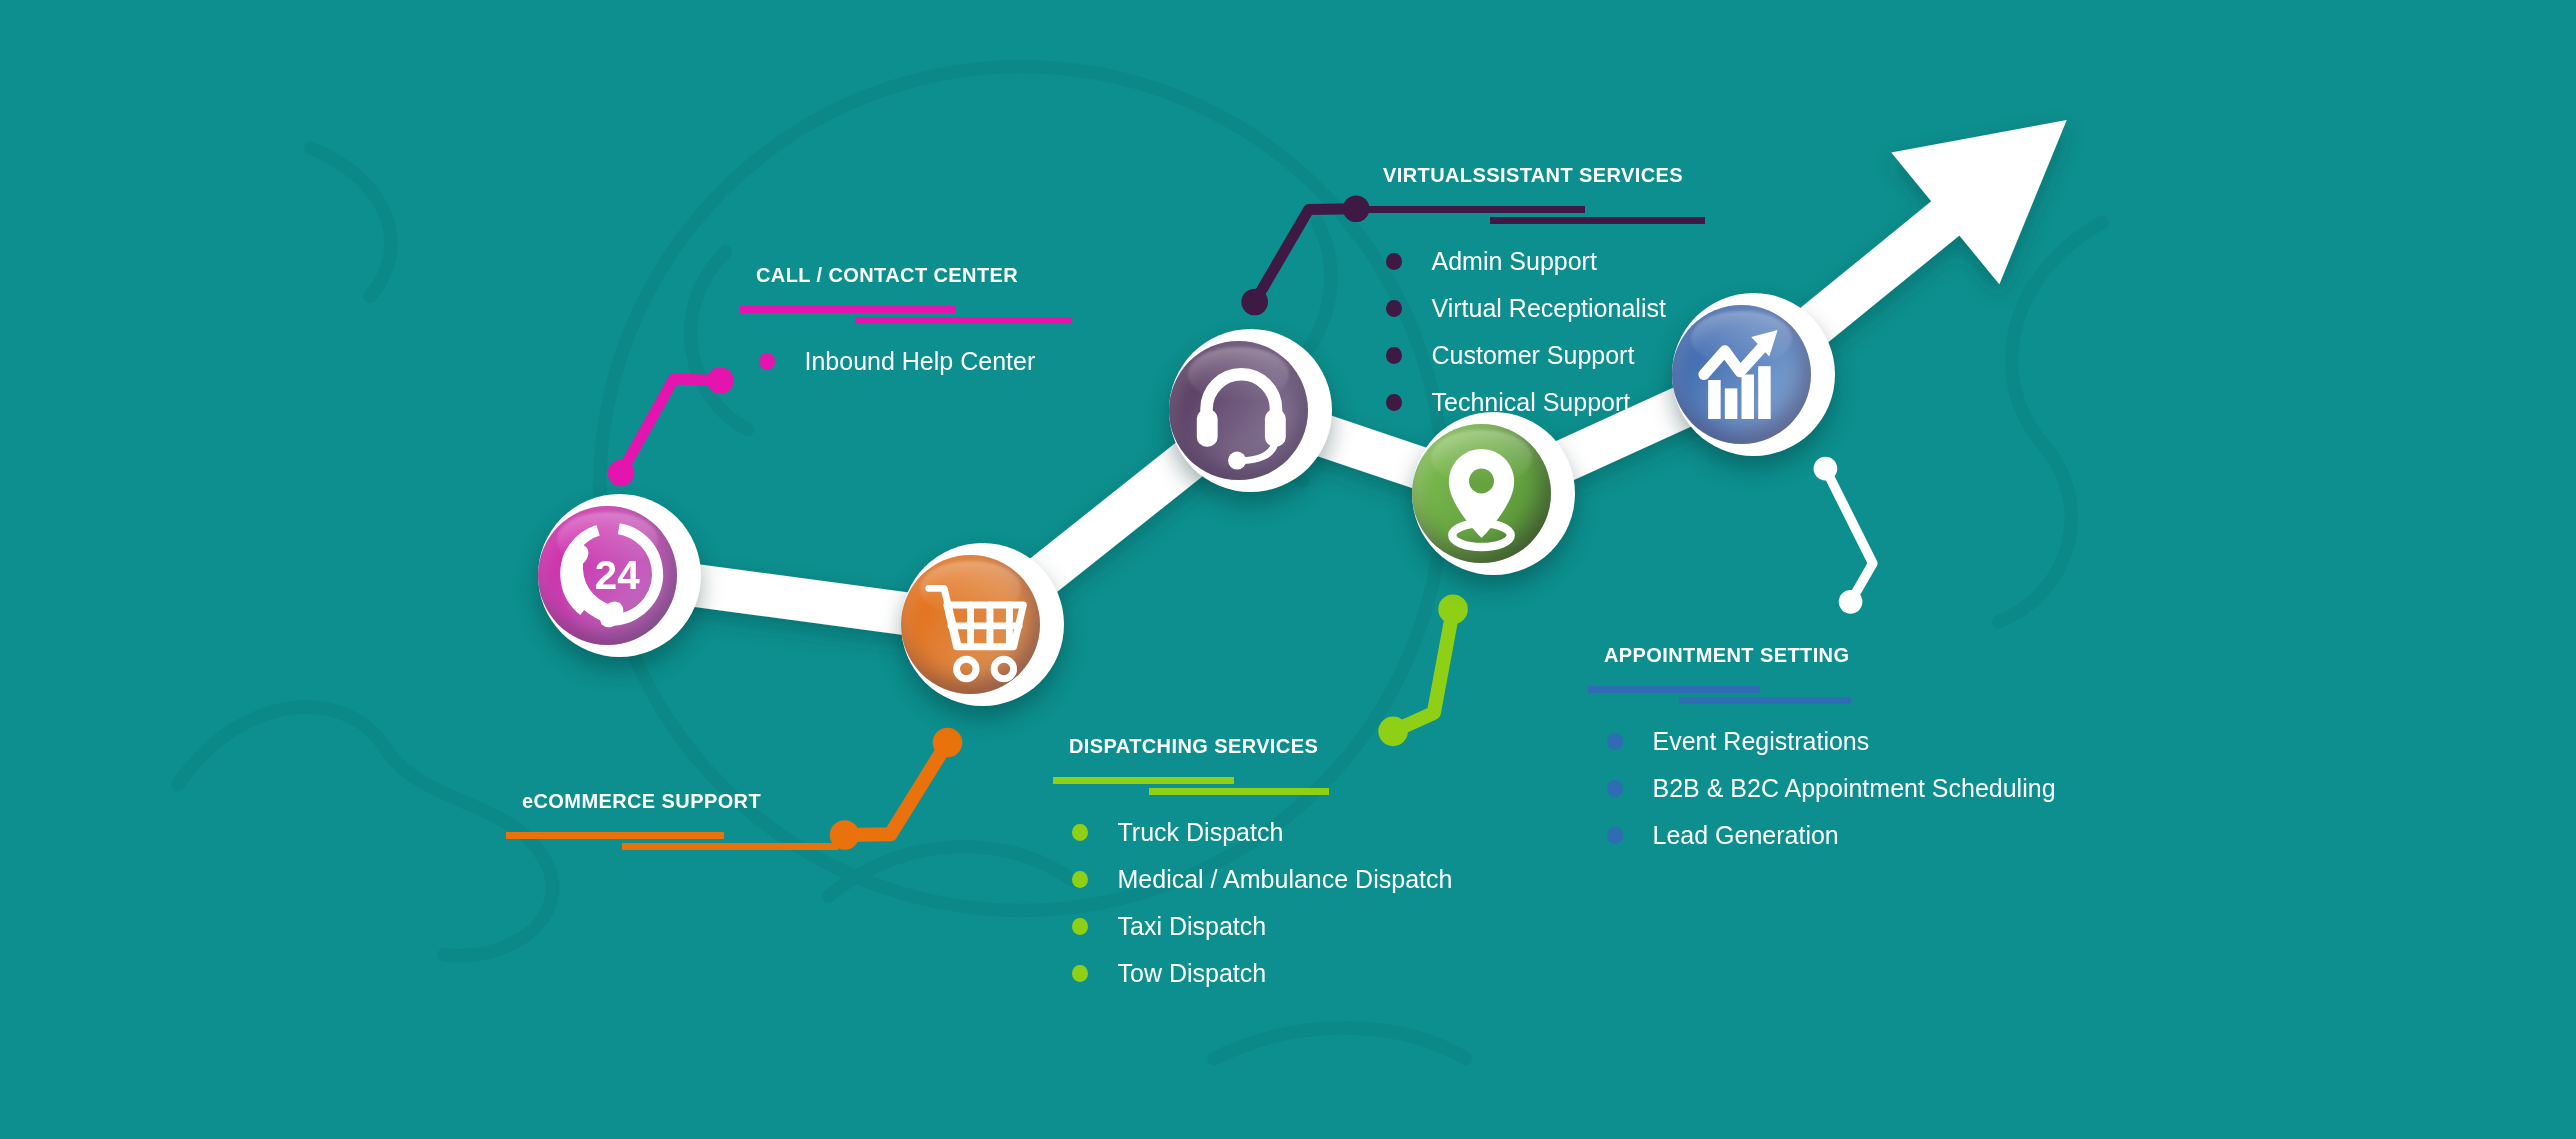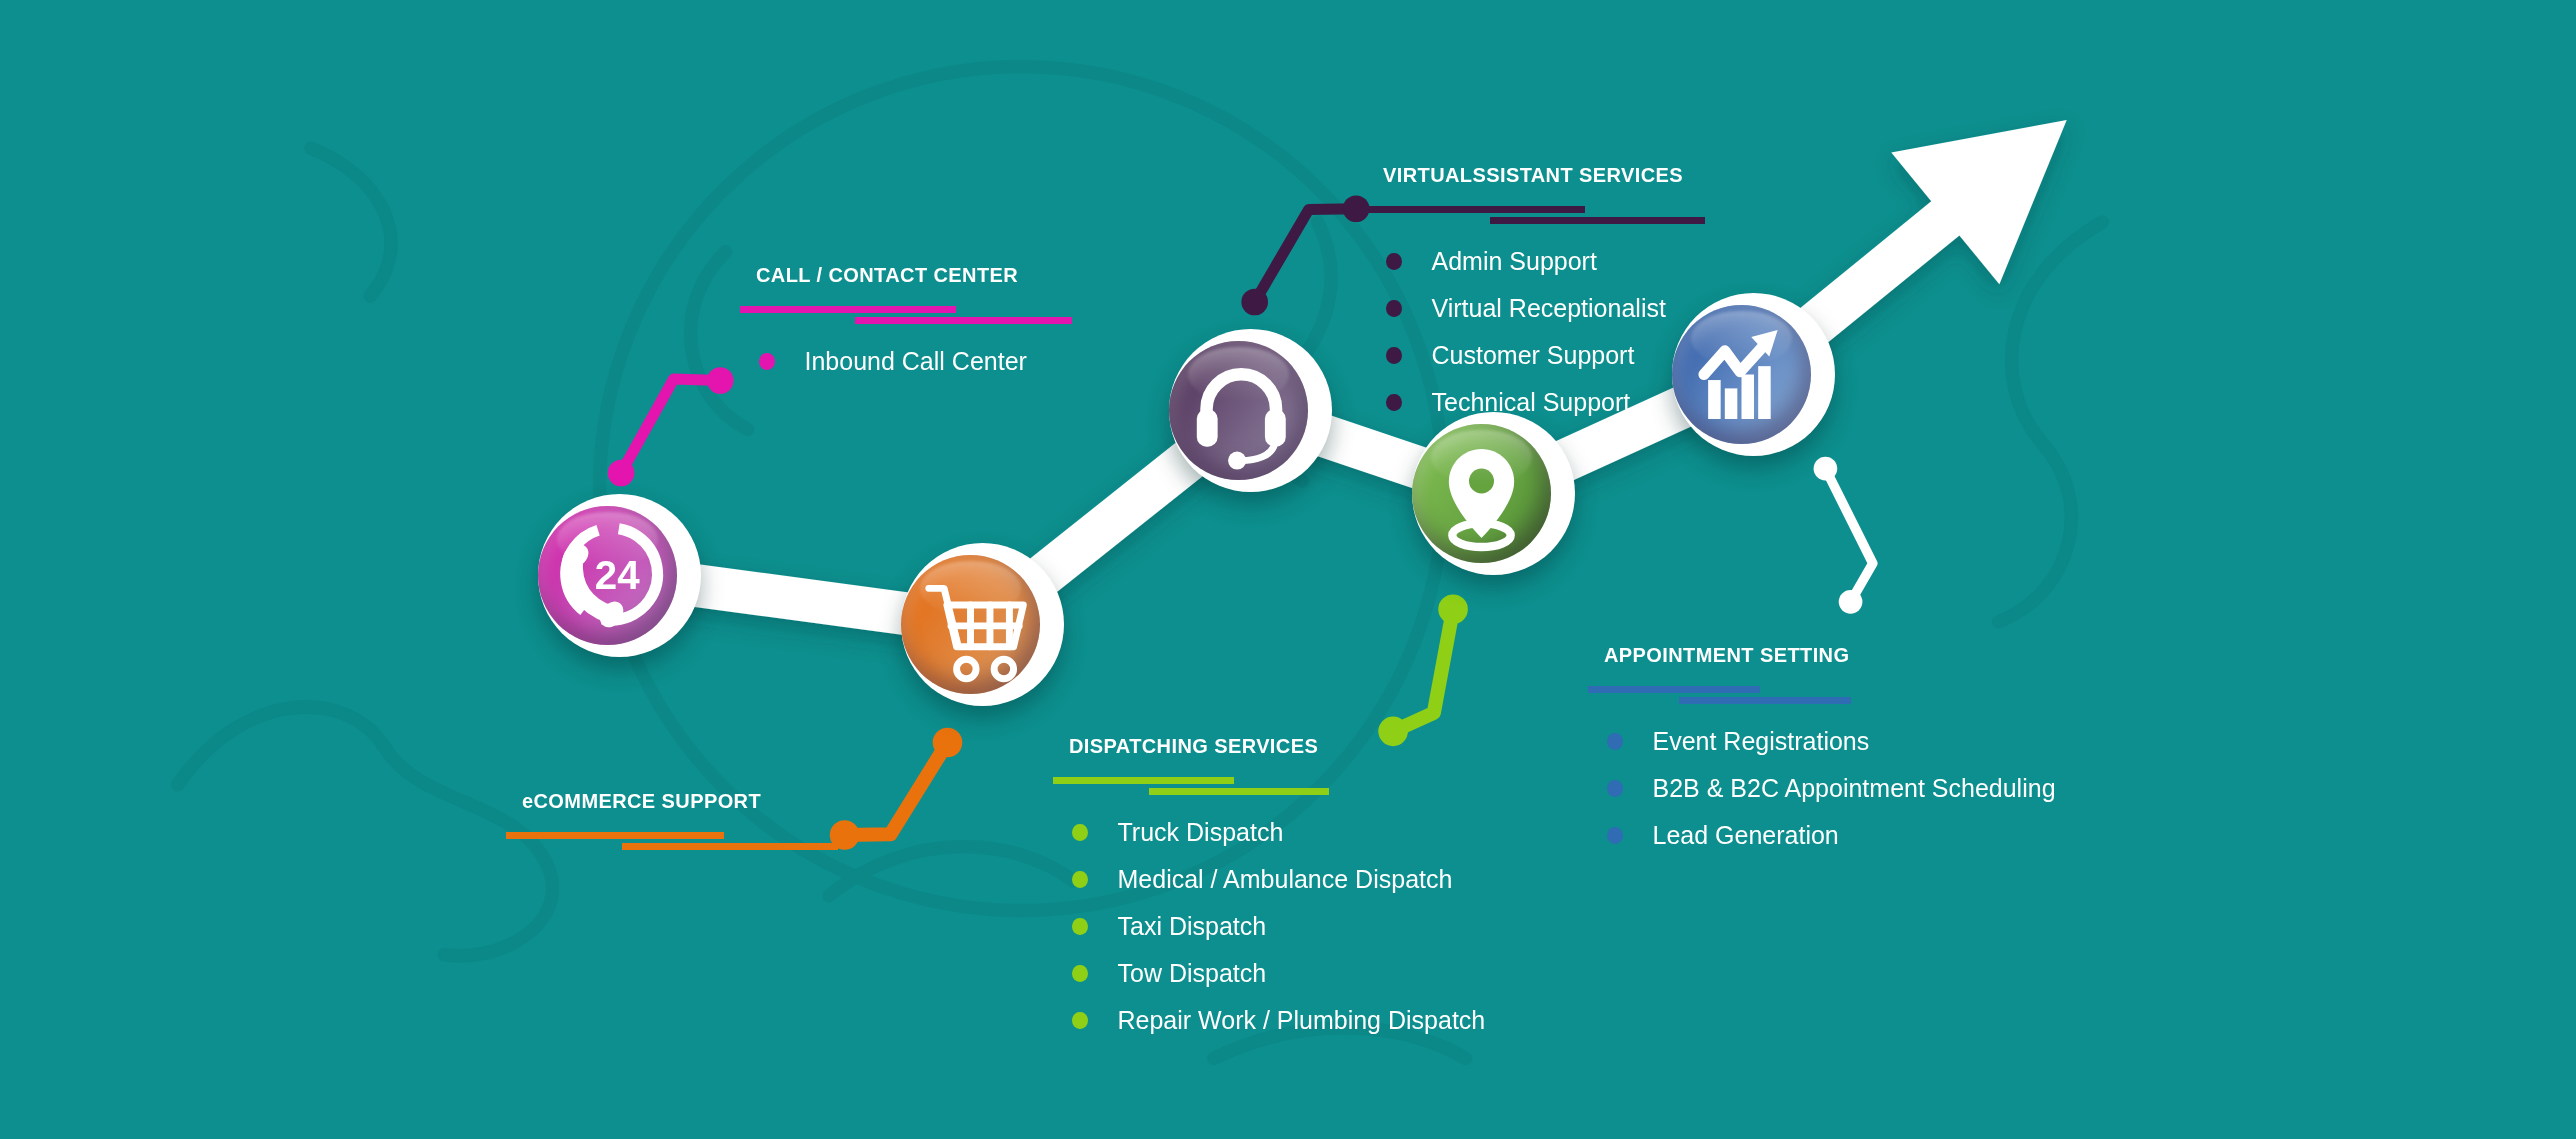--- a/index.html
+++ b/index.html
@@ -168,21 +168,21 @@
     </div>
   </div>
 
   <section class="section" id="sec-call" style="--accent: #E414AE;">
     <h2 class="sec-title">CALL / CONTACT CENTER</h2>
     <div class="bar bar-a"></div>
     <div class="bar bar-b"></div>
     <ul class="items">
         <li>
           <span class="dot"></span>
-          <span class="lbl">Inbound Call Center</span>
+          <span class="lbl">Inbound Help Center</span>
         </li>
       </ul>
   </section>
 
   <section class="section" id="sec-ecom" style="--accent: #E9720D;">
     <h2 class="sec-title">eCOMMERCE SUPPORT</h2>
     <div class="bar bar-a"></div>
     <div class="bar bar-b"></div>
   </section>
 
@@ -224,24 +224,20 @@
           <span class="lbl">Medical / Ambulance Dispatch</span>
         </li>
         <li>
           <span class="dot"></span>
           <span class="lbl">Taxi Dispatch</span>
         </li>
         <li>
           <span class="dot"></span>
           <span class="lbl">Tow Dispatch</span>
         </li>
-        <li>
-          <span class="dot"></span>
-          <span class="lbl">Repair Work / Plumbing Dispatch</span>
-        </li>
       </ul>
   </section>
 
   <section class="section" id="sec-appt" style="--accent: #2F6CB4;">
     <h2 class="sec-title">APPOINTMENT SETTING</h2>
     <div class="bar bar-a"></div>
     <div class="bar bar-b"></div>
     <ul class="items">
         <li>
           <span class="dot"></span>

